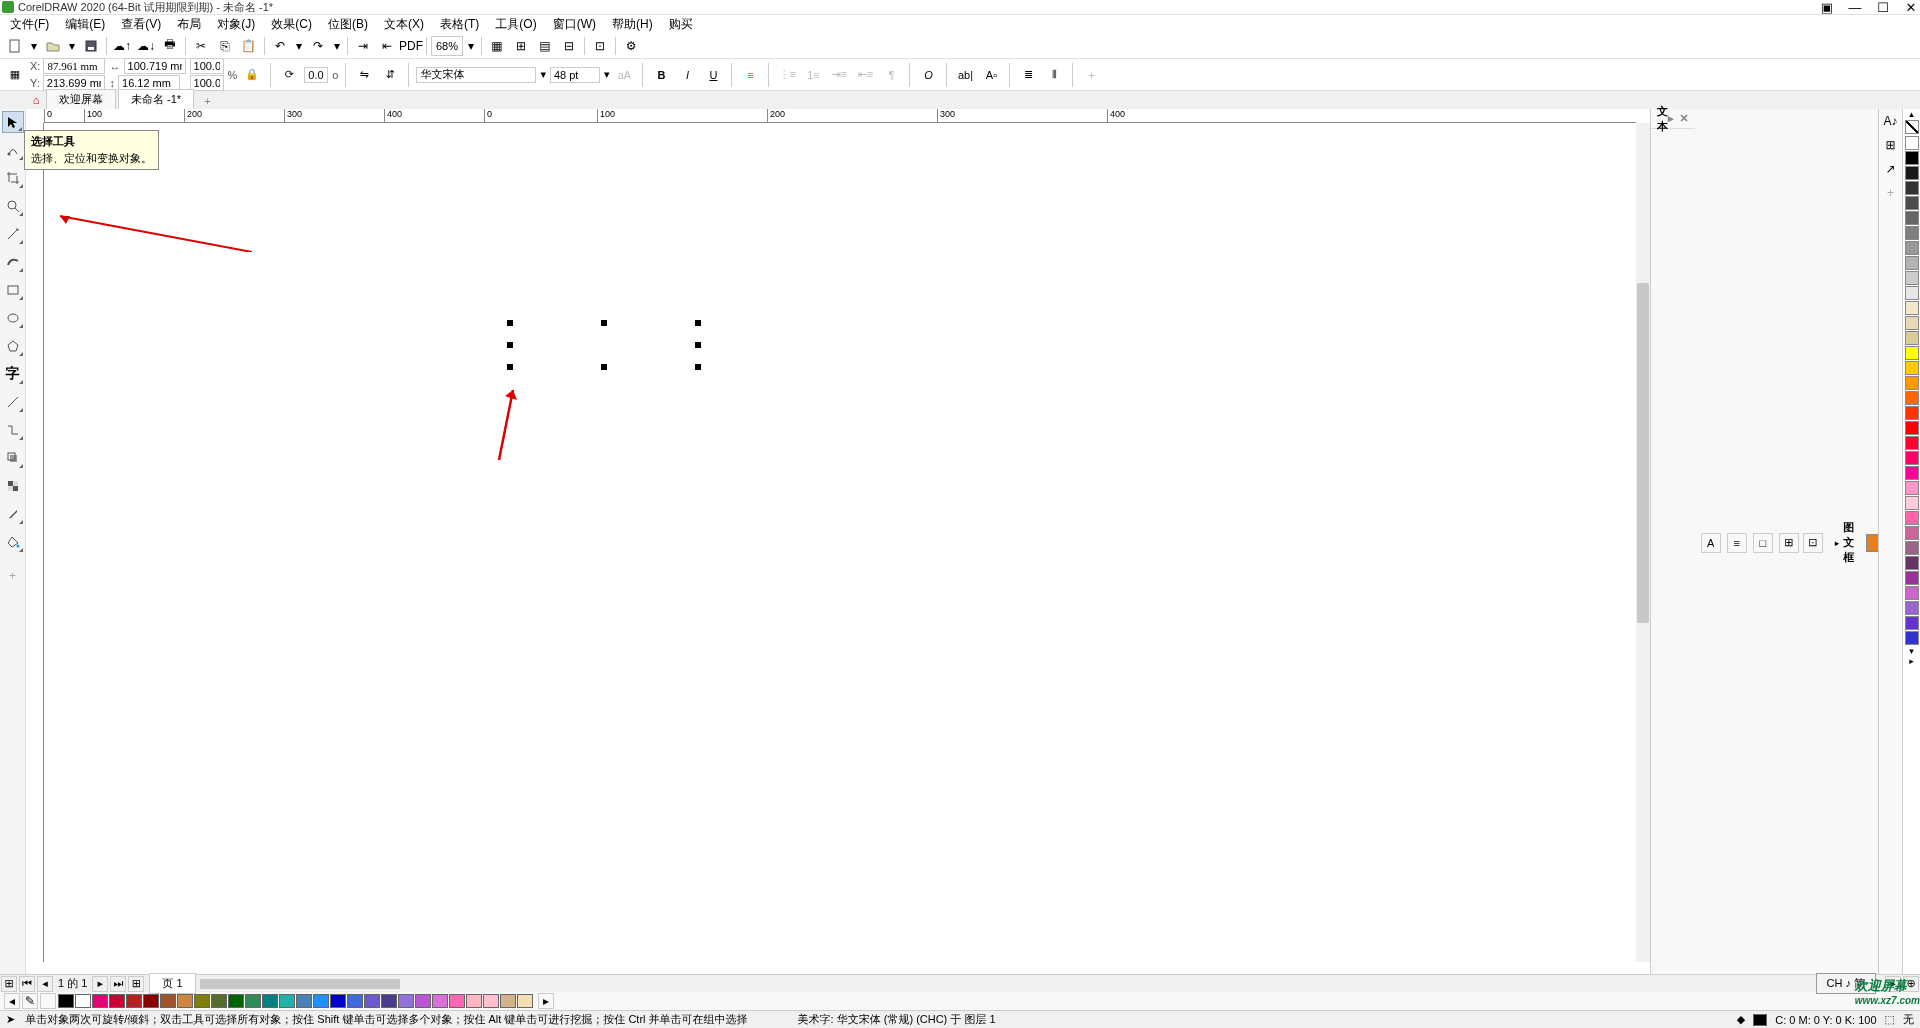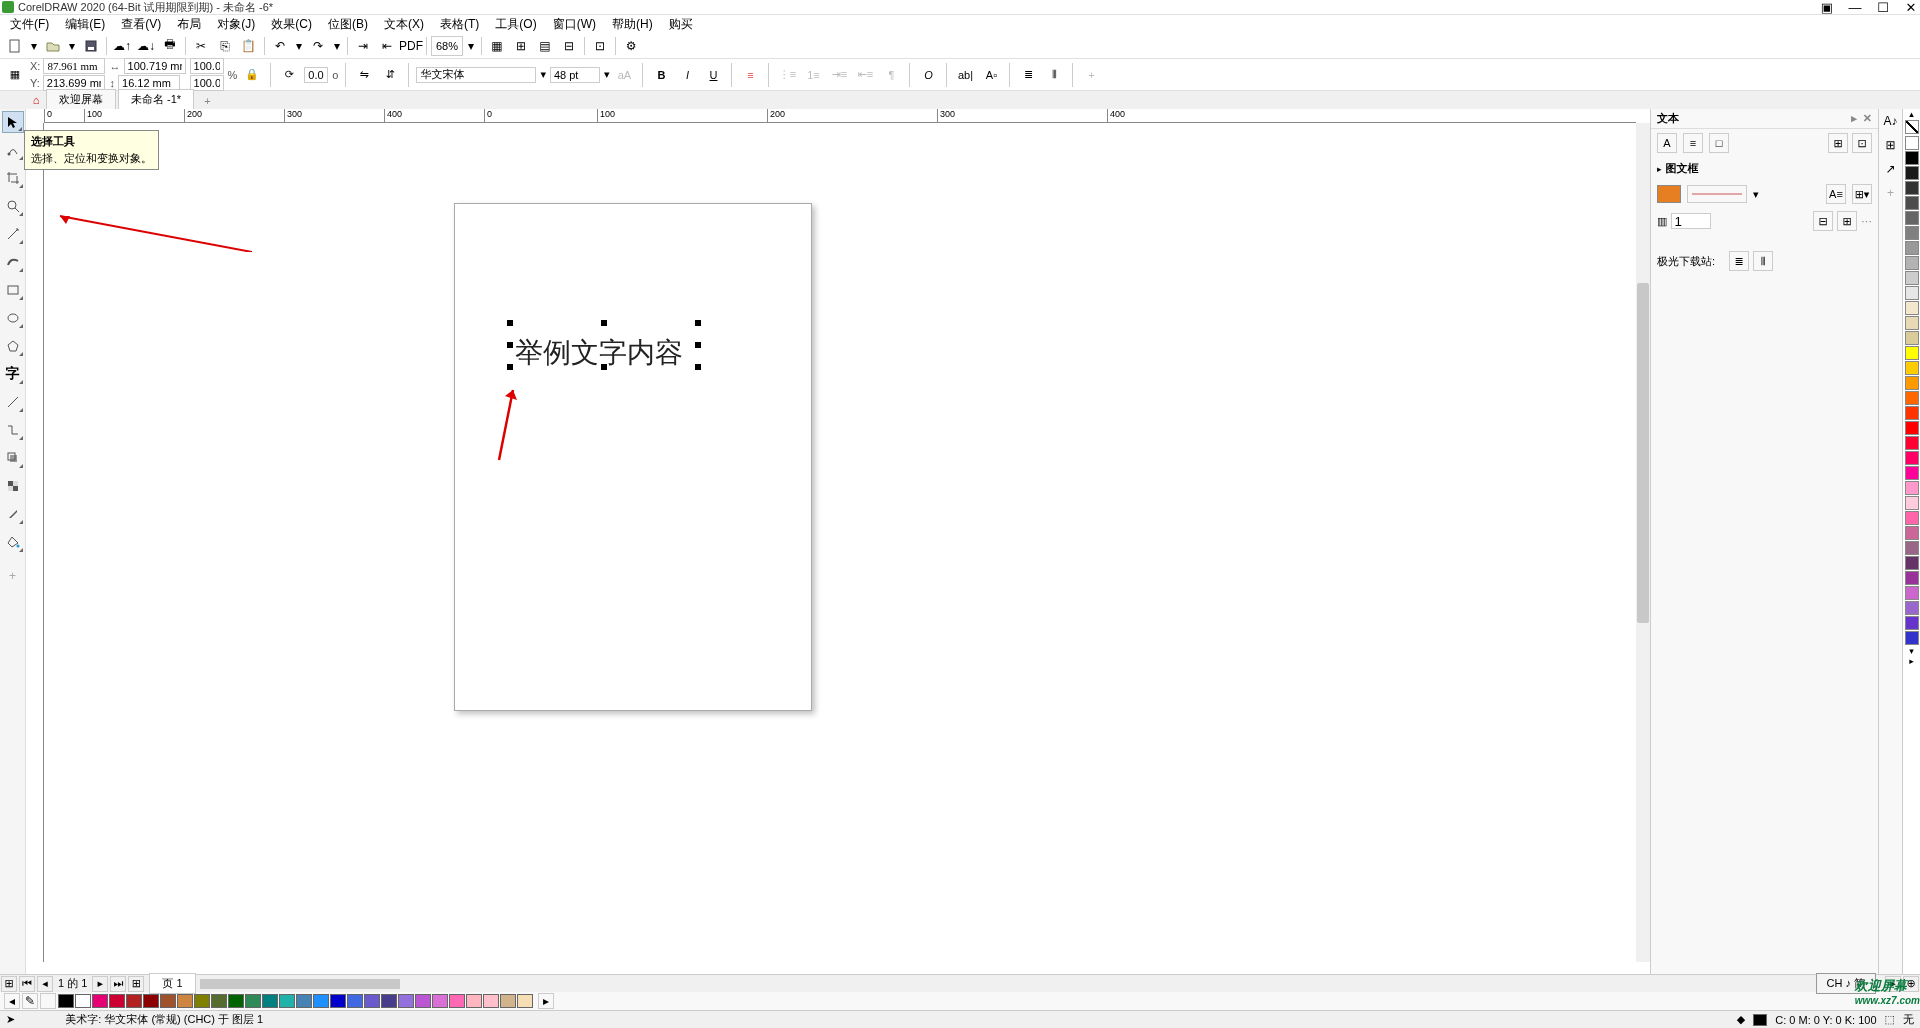--- a/index.html
+++ b/index.html
@@ -68,21 +68,21 @@
 
 
 .arrow1 { position: absolute; left: 26px; top: 103px; width: 200px; height: 40px; pointer-events: none; z-index: 50; }
 .arrow2 { position: absolute; left: 465px; top: 273px; width: 40px; height: 80px; pointer-events: none; z-index: 50; }
 
 
 .vscroll { position: absolute; right: 0; top: 14px; bottom: 14px; width: 14px; background: #f0f0f0; }
 .vscroll .thumb { position: absolute; left: 1px; right: 1px; top: 160px; height: 340px; background: #c8c8c8; border-radius: 2px; }
 
 
-.docker { width: 228px; background: #f8f8f8; border-left: 1px solid #ccc; display: flex; flex-direction: column; font-size: 11px; }
+.docker { width: 228px; background: #f8f8f8; border-left: 1px solid #ccc; display: flex; flex-direction: row; font-size: 11px; }
 .docker .dtitle { height: 20px; display: flex; align-items: center; padding: 0 6px; border-bottom: 1px solid #ddd; font-weight: bold; }
 .docker .dtitle .dclose { margin-left: auto; display: flex; gap: 6px; color: #888; }
 .docker .drow { display: flex; align-items: center; padding: 4px 6px; gap: 6px; }
 .docker .dicon { width: 20px; height: 20px; border: 1px solid #ccc; display: flex; align-items: center; justify-content: center; }
 .docker .section-h { padding: 4px 6px; display: flex; align-items: center; }
 .docker .section-h::before { content: "▸"; margin-right: 4px; font-size: 9px; }
 .docker .swatch { width: 24px; height: 18px; background: #e67e22; border: 1px solid #888; }
 .docker .lineprev { width: 60px; height: 18px; border: 1px solid #ccc; display: flex; align-items: center; padding: 0 4px; }
 .docker .field { display: flex; align-items: center; gap: 4px; padding: 3px 6px; }
 .docker .spinbox { border: 1px solid #ccc; width: 40px; height: 16px; padding: 0 2px; }
@@ -116,21 +116,21 @@
 .watermark { position: absolute; right: 0; bottom: 22px; font-size: 13px; color: #0a7c3f; font-style: italic; font-weight: bold; pointer-events: none; }
 .watermark .wsub { font-size: 10px; color: #0a7c3f; display: block; }
 
 svg { display: block; }
 </style>
 </head>
 <body>
 
 <div class="titlebar">
   <div class="logo"></div>
-  <span class="title">CorelDRAW 2020 (64-Bit 试用期限到期) - 未命名 -6*</span>
+  <span class="title">CorelDRAW 2020 (64-Bit 试用期限到期) - 未命名 -1*</span>
   <div class="winbtns">
     <span>▣</span>
     <span>—</span>
     <span>☐</span>
     <span>✕</span>
   </div>
 </div>
 
 <div class="menubar">
   <span class="menuitem">文件(F)</span>
@@ -405,23 +405,20 @@
         </div>
       <div class="tick" style="width:170px">
           <span>300</span>
         </div>
         <div class="tick" style="width:170px">
           <span>400</span>
         </div>
     </div>
     <div class="ruler-v"></div>
     <div class="canvas-area">
-      <div class="page">
-        <div class="text-obj">举例文字内容</div>
-      </div>
       <div class="handles">
         <div class="handle h1"></div>
           <div class="handle h2"></div>
           <div class="handle h3"></div>
         <div class="handle h4"></div>
           <div class="handle h5"></div>
         <div class="handle h6"></div>
           <div class="handle h7"></div>
           <div class="handle h8"></div>
       </div>
@@ -591,20 +588,21 @@
         <div class="bsw" style="background: rgb(255, 182, 193);"></div>
         <div class="bsw" style="background: rgb(255, 192, 203);"></div>
         <div class="bsw" style="background: rgb(210, 180, 140);"></div>
         <div class="bsw" style="background: rgb(245, 222, 179);"></div>
       </div>
     <div class="bcbtn" style="margin-left:4px">▸</div>
   </div>
 
   <div class="statusbar">
     <span>➤</span>
+    <span>单击对象两次可旋转/倾斜；双击工具可选择所有对象；按住 Shift 键单击可选择多个对象；按住 Alt 键单击可进行挖掘；按住 Ctrl 并单击可在组中选择</span>
     <span style="margin-left:40px">美术字: 华文宋体 (常规) (CHC) 于 图层 1</span>
     <div class="sright">
       <span>◆</span>
       <span style="width:14px;height:12px;background:#000;border:1px solid #666;display:inline-block"></span>
       <span>C: 0 M: 0 Y: 0 K: 100</span>
       <span>⬚</span>
       <span>无</span>
     </div>
   </div>
 </div>

